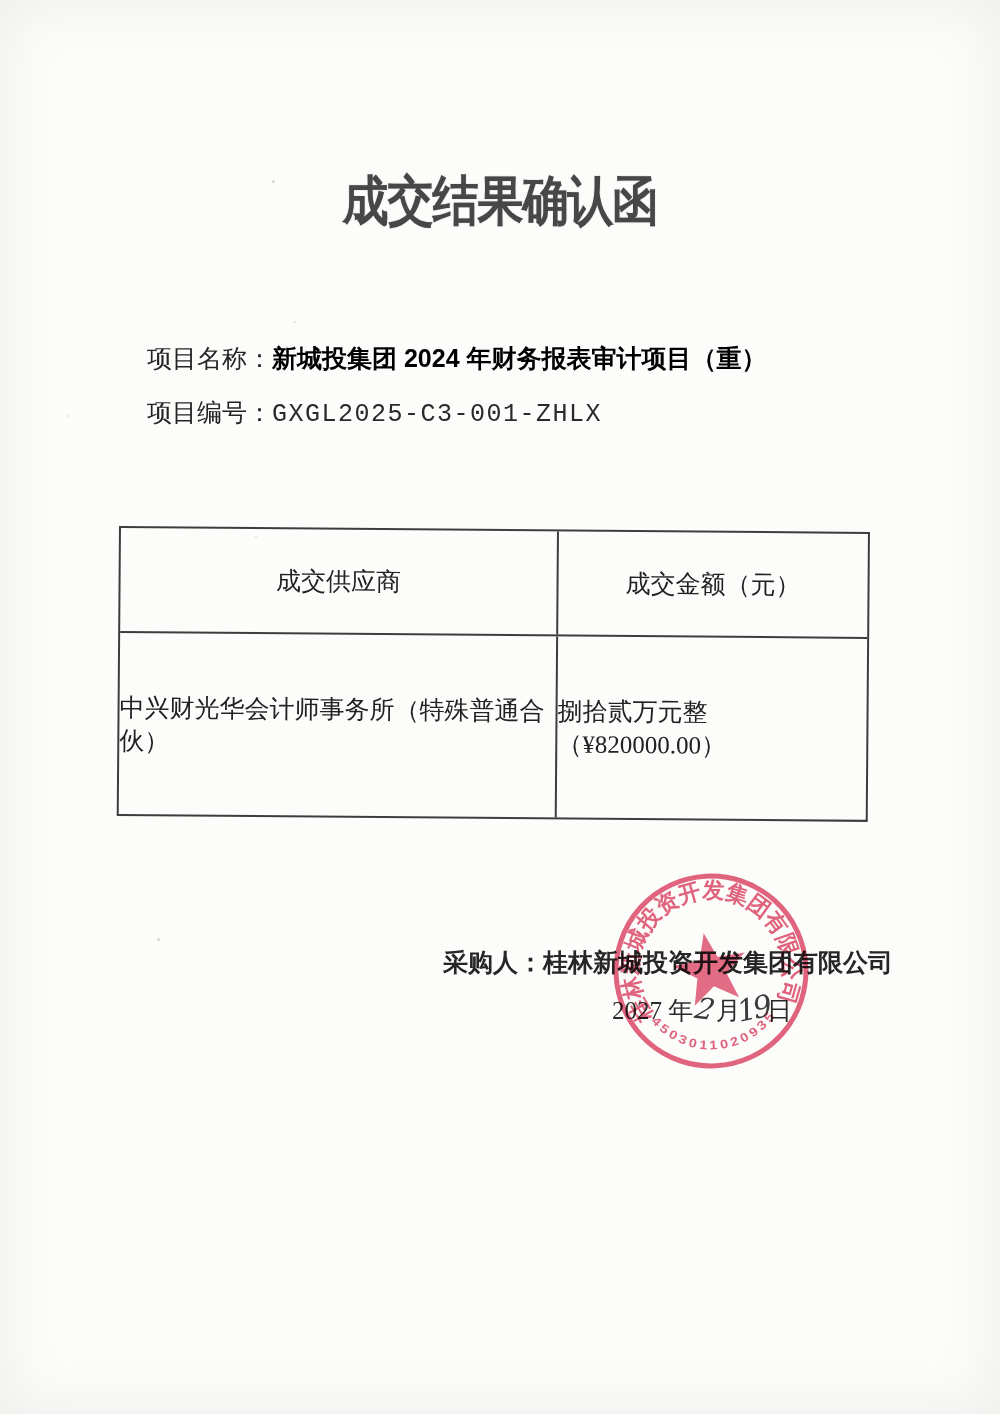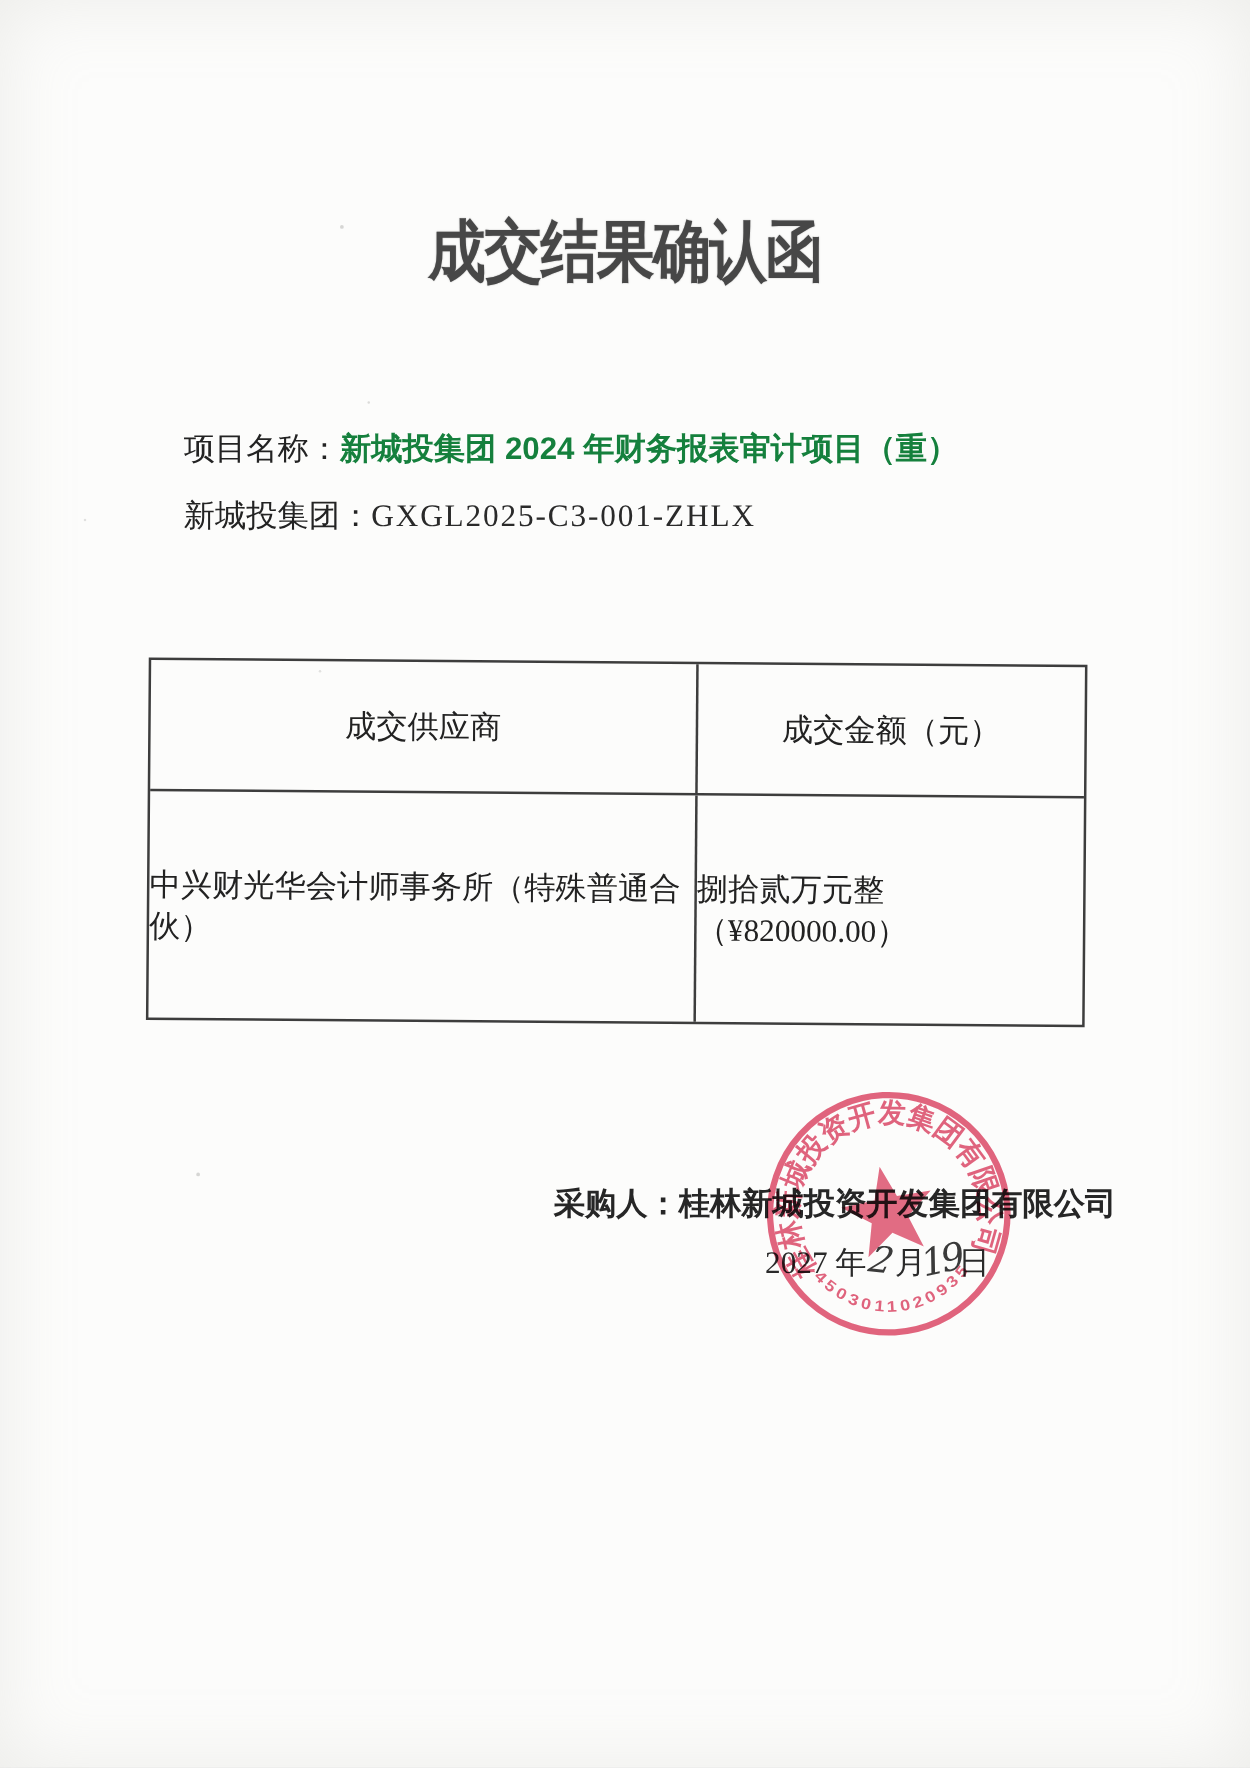--- a/index.html
+++ b/index.html
@@ -22,22 +22,22 @@
     color:#474747;
     transform:scaleY(1.16);transform-origin:center top;
     text-shadow:0 0 1px rgba(70,70,70,.55);
   }
   
   .line{position:absolute;white-space:nowrap;}
   .l-name{left:147px;top:342px;font-size:25px;}
   .l-code{left:147px;top:396px;font-size:25px;}
   .l-stmt{left:181px;top:447px;font-size:25px;color:#1e1e1e;}
   .lbl{font-family:"Liberation Sans","DejaVu Sans",sans-serif;font-weight:normal;color:#232323;}
-  .val-bold{font-family:"Liberation Sans","DejaVu Sans",sans-serif;font-weight:bold;color:#15803d;}
-  .val-code{font-family:Liberation Serif, serif;letter-spacing:1.5px;color:#2a2a2a;}
+  .val-bold{font-family:"Liberation Sans","DejaVu Sans",sans-serif;font-weight:bold;color:#000000;}
+  .val-code{font-family:Liberation Mono, monospace;letter-spacing:1.5px;color:#2a2a2a;}
   
   .doc-table{
     position:absolute;left:119px;top:526px;width:747px;height:286px;
     border:2px solid #3d3d3d;
     transform:rotate(0.45deg);transform-origin:left top;
     display:flex;flex-direction:column;
     background:transparent;
   }
   .t-row{display:flex;flex:1;}
   .t-row.header{flex:0 0 103px;border-bottom:2px solid #3d3d3d;}
@@ -67,21 +67,21 @@
 
 <div class="page">
 
   <div class="doc-title">成交结果确认函</div>
 
   <div class="line l-name">
     <span class="lbl">项目名称：</span><span class="val-bold">新城投集团 2024 年财务报表审计项目（重）</span>
   </div>
 
   <div class="line l-code">
-    <span class="lbl">新城投集团：</span><span class="val-code">GXGL2025-C3-001-ZHLX</span>
+    <span class="lbl">项目编号：</span><span class="val-code">GXGL2025-C3-001-ZHLX</span>
   </div>
 
 
   <div class="doc-table">
     <div class="t-row header">
       <div class="t-cell t-c1">成交供应商</div>
       <div class="t-cell t-c2">成交金额（元）</div>
     </div>
     <div class="t-row">
       <div class="t-cell t-c1">中兴财光华会计师事务所（特殊普通合伙）</div>

